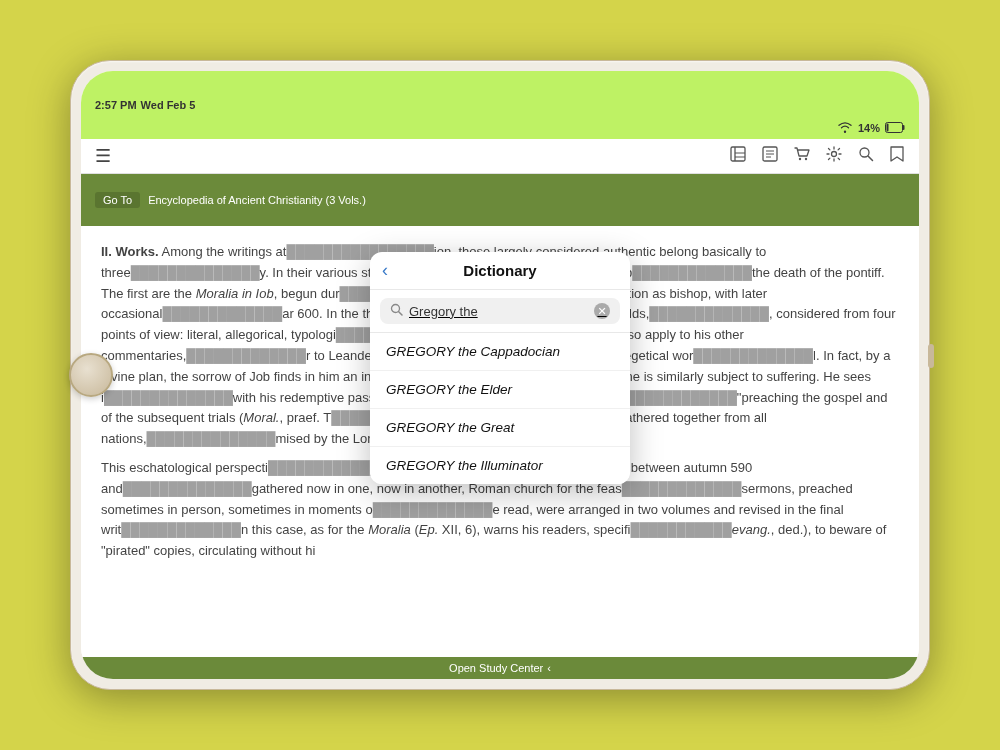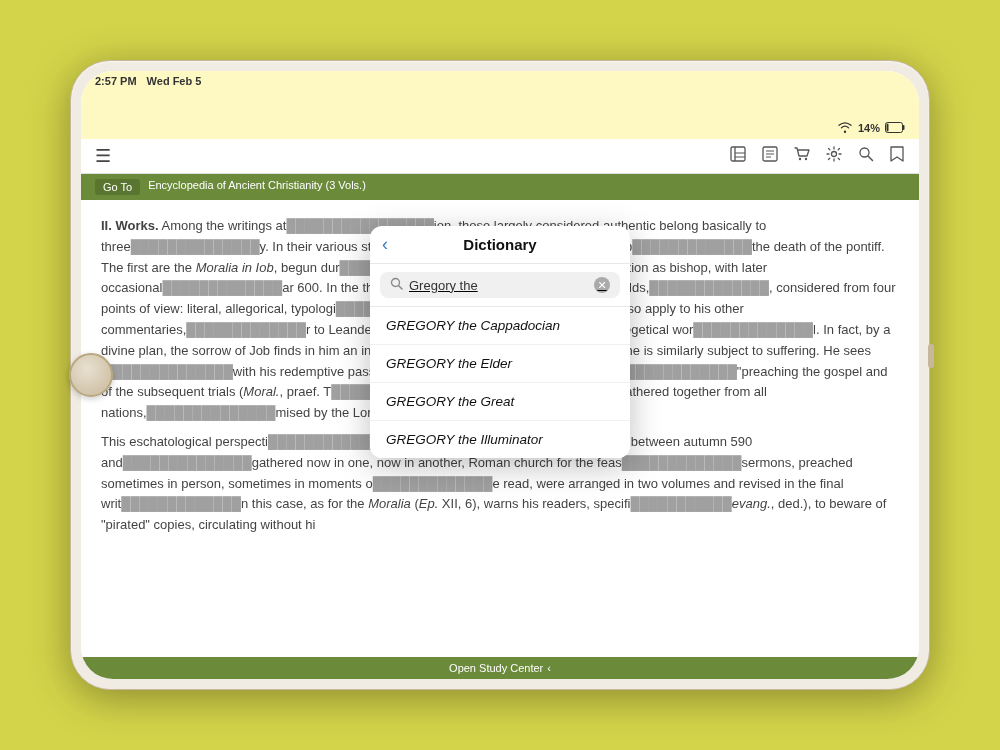--- a/index.html
+++ b/index.html
@@ -59,23 +59,23 @@
       top: 45%;
       width: 6px;
       height: 24px;
       background: #c8b89a;
       border-radius: 3px;
       z-index: 10;
     }
 
     
     .status-bar {
-      background: #fef9c3;
-      display: flex;
-      align-items: flex-start;
+      background: #bef264;
+      display: flex;
+      align-items: center;
       justify-content: space-between;
       padding: 4px 14px;
       font-size: 11px;
       font-weight: 600;
       color: #333;
       flex-shrink: 0;
     }
 
     .status-left { display: flex; align-items: center; gap: 4px; }
     .status-right { display: flex; align-items: center; gap: 5px; margin-top: 46px; }
@@ -107,21 +107,22 @@
     .hamburger {
       font-size: 18px;
       color: #444;
       cursor: pointer;
     }
 
     
     .breadcrumb-bar {
       background: #6b8a3a;
       display: flex;
-      padding: 5px 14px;
+      align-items: center;
+      padding: 18px 14px;
       gap: 8px;
       flex-shrink: 0;
     }
 
     .breadcrumb-goto {
       background: #5a7530;
       color: #fff;
       font-size: 11px;
       padding: 2px 8px;
       border-radius: 3px;
@@ -283,21 +284,21 @@
 
   <div class="home-button"></div>
 
   <div class="side-button"></div>
 
   <div class="tablet-inner">
 
     <div class="status-bar">
       <div class="status-left">
         <span>2:57 PM</span>
-        <span style="margin-left:6px;">Wed Feb 5</span>
+        <span style="">Wed Feb 5</span>
       </div>
       <div class="status-right">
 
         <span>
           <svg width="16" height="12" viewBox="0 0 16 12">
             <path d="M8 9.5 a1.2 1.2 0 1 1 0 2.4 a1.2 1.2 0 0 1 0-2.4z" fill="#333"></path>
             <path d="M4.5 6.8 Q8 3.5 11.5 6.8" stroke="#333" stroke-width="1.3" fill="none" stroke-linecap="round"></path>
             <path d="M2 4.3 Q8 -0.5 14 4.3" stroke="#333" stroke-width="1.3" fill="none" stroke-linecap="round"></path>
           </svg>
         </span>

